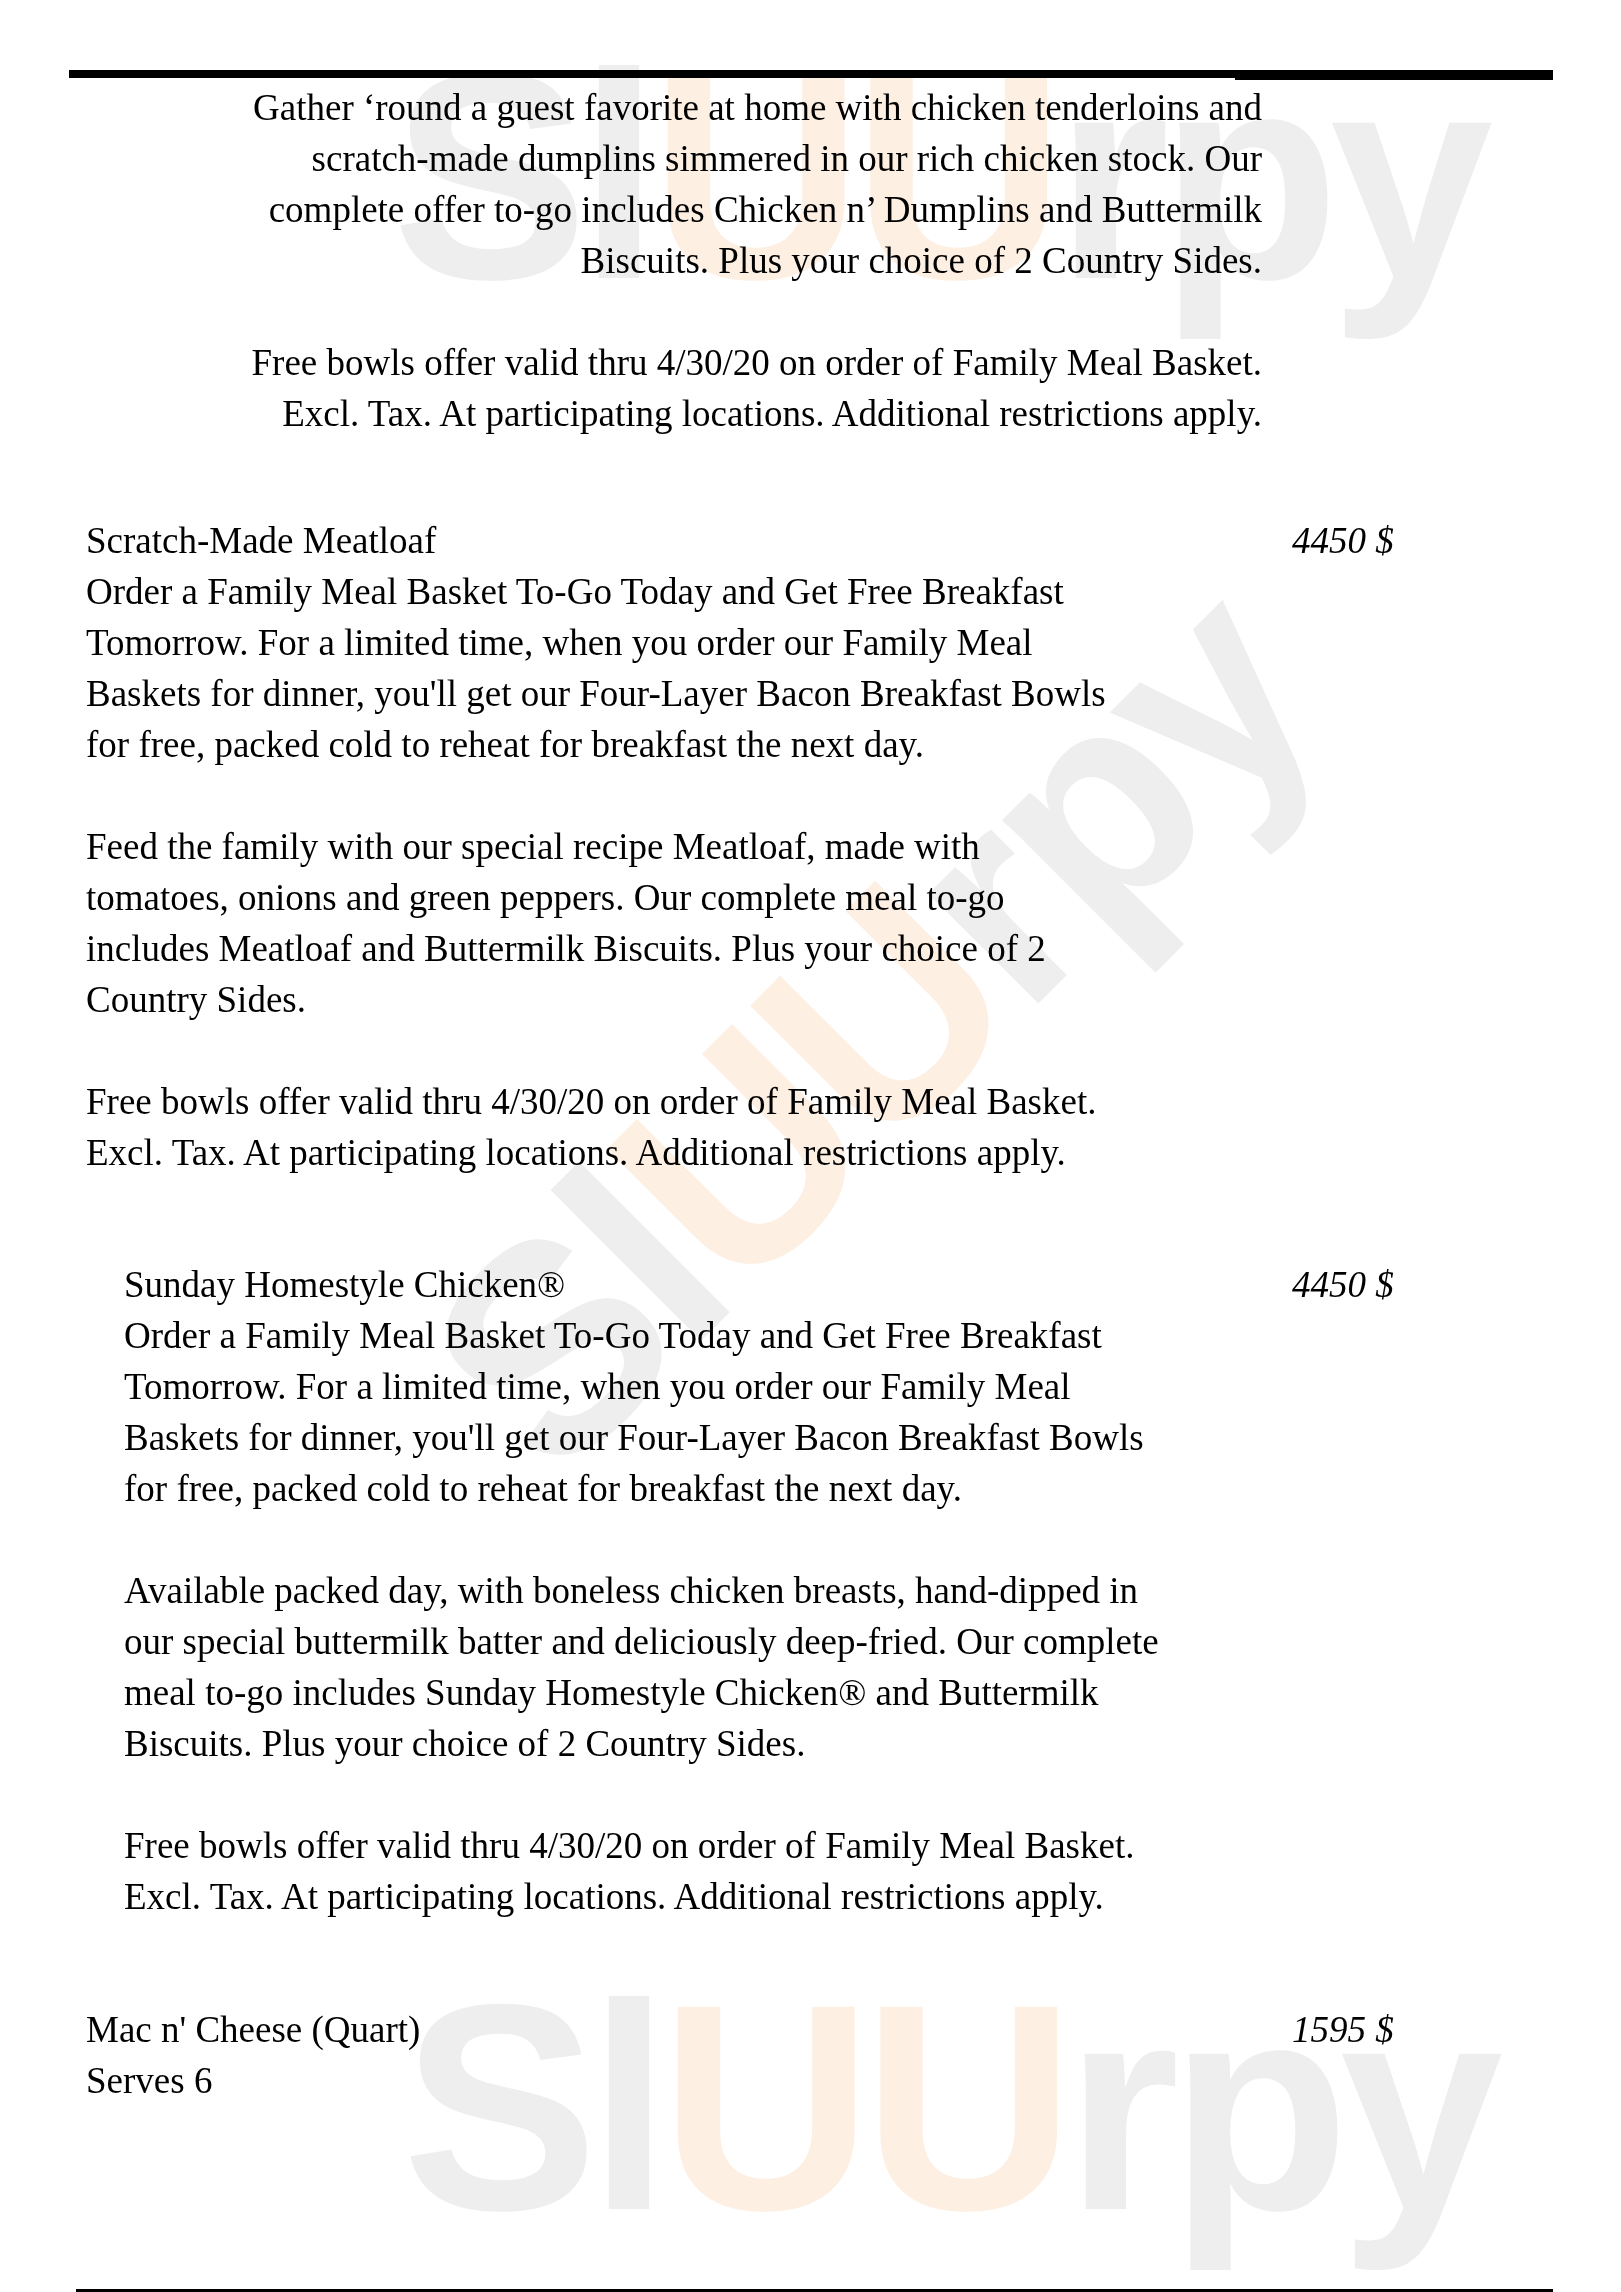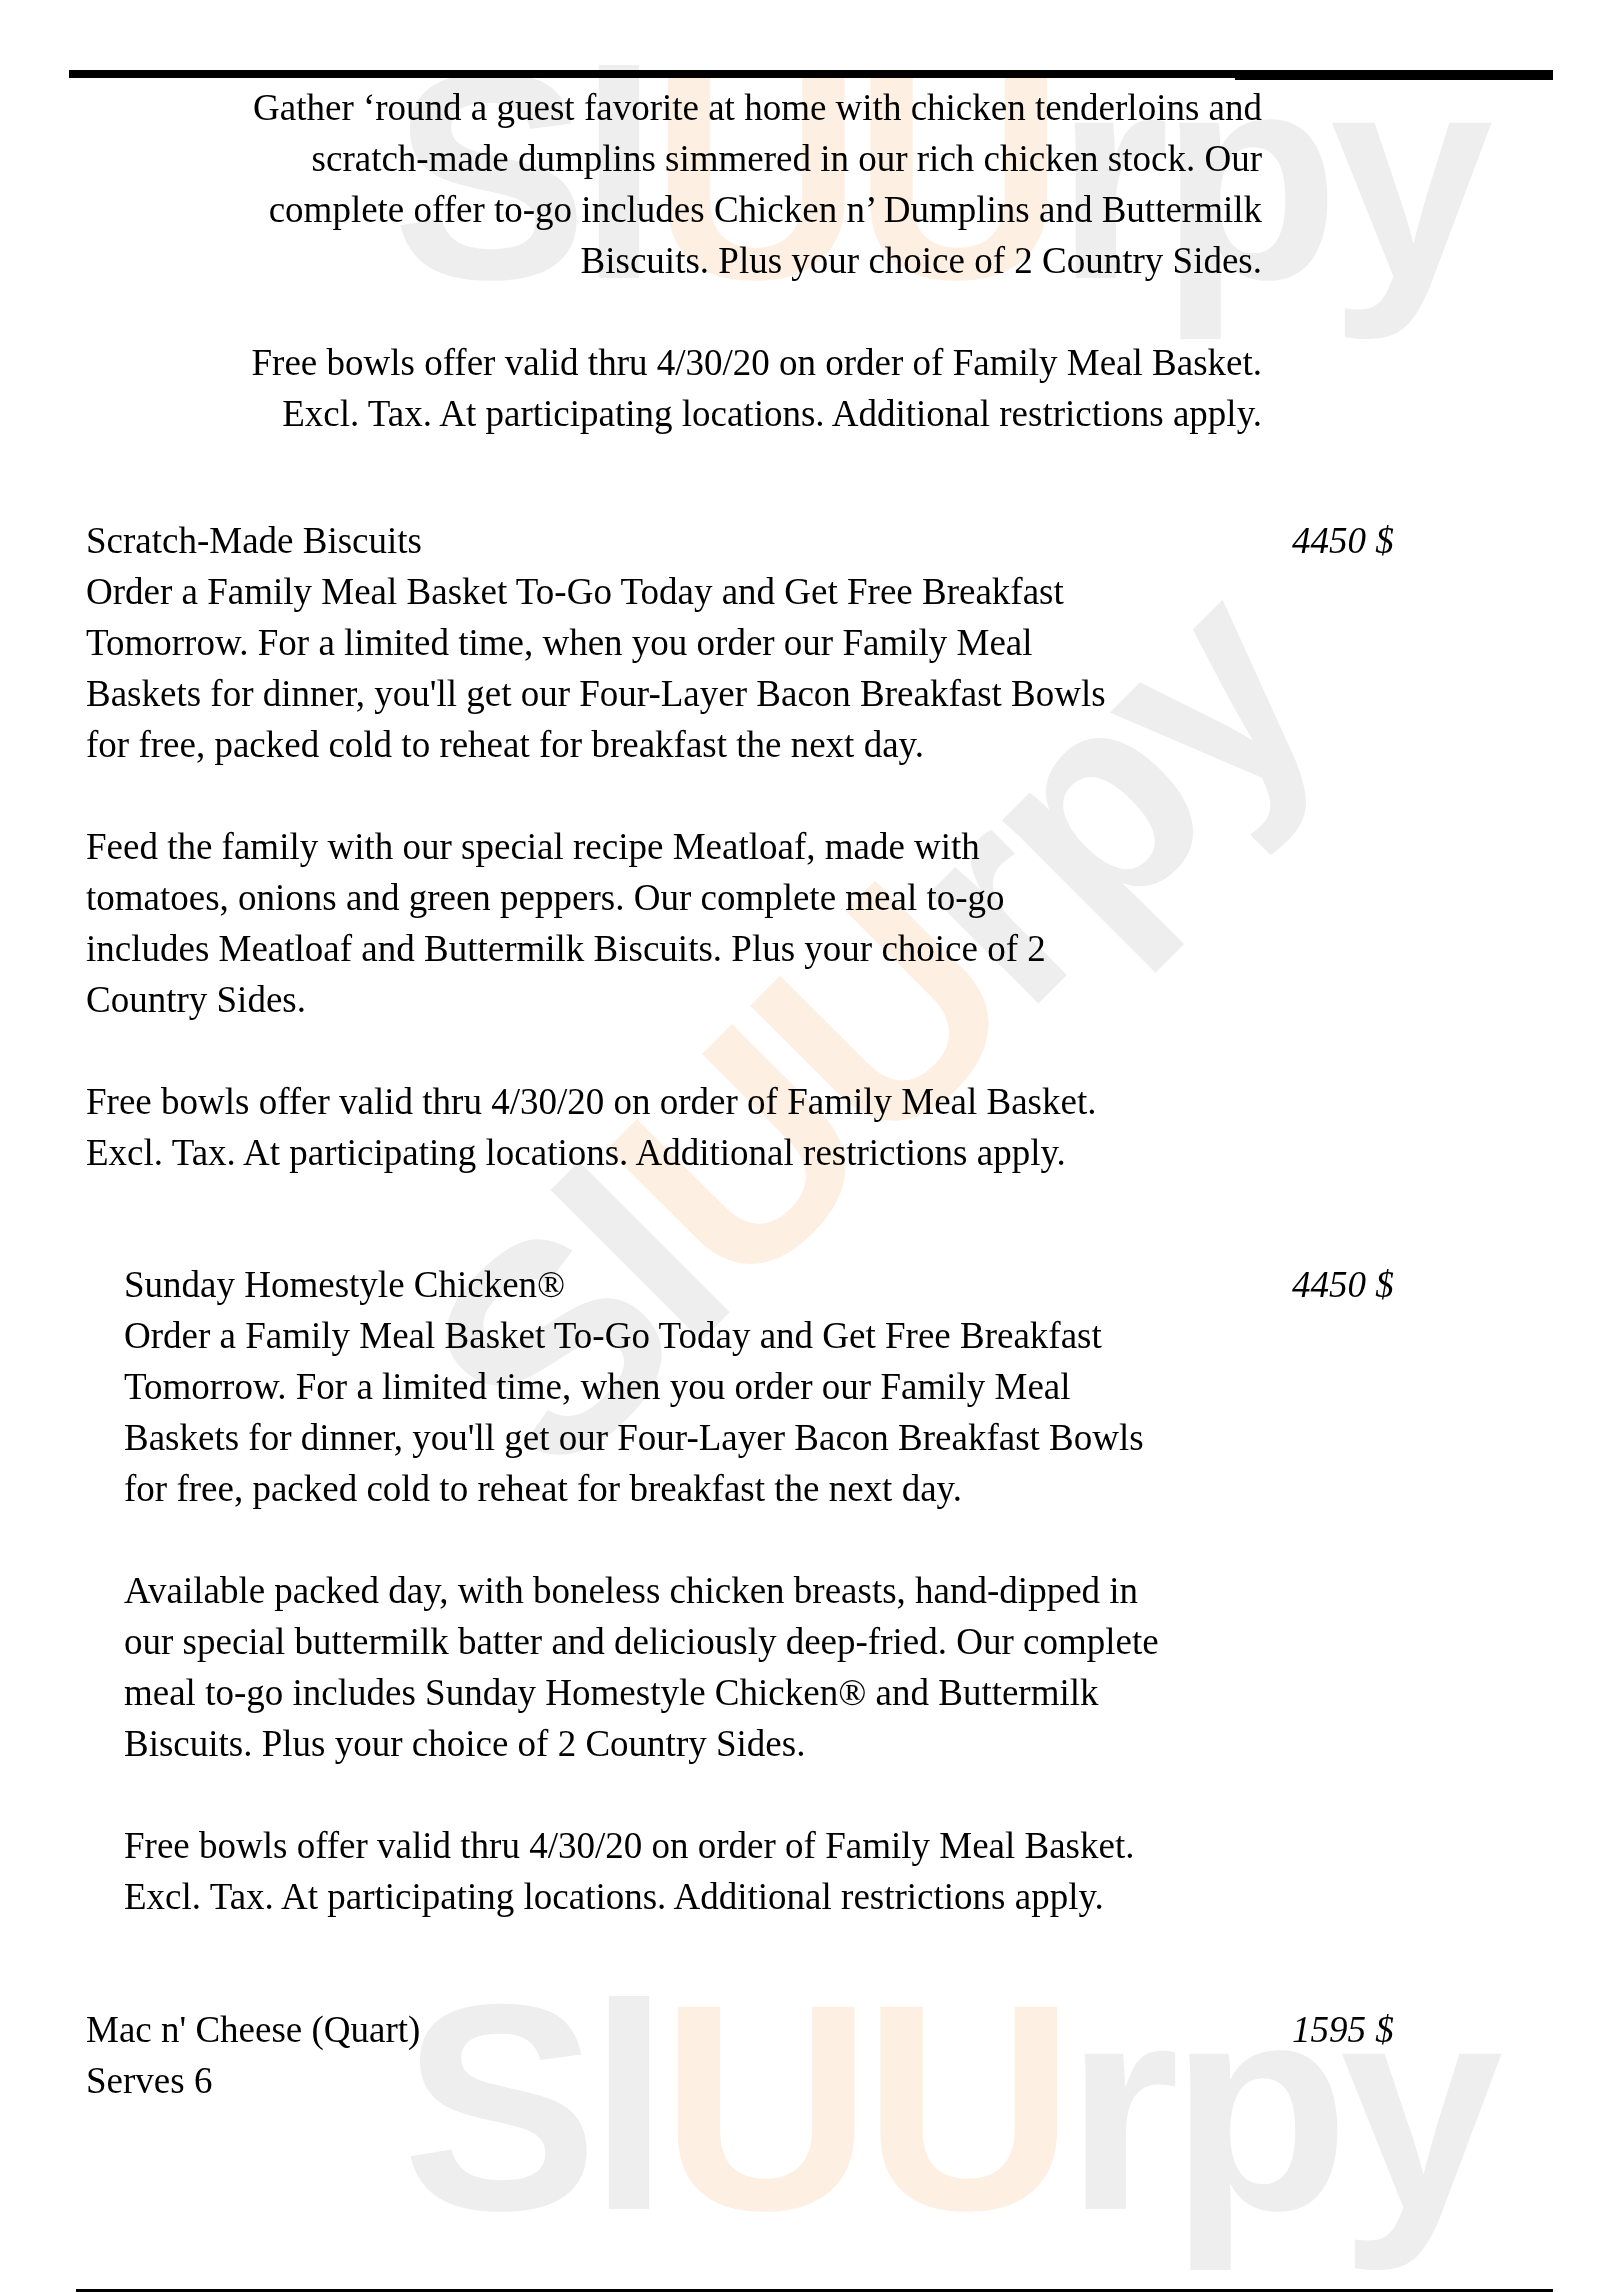--- a/index.html
+++ b/index.html
@@ -39,21 +39,21 @@
   <span class="line">Gather ‘round a guest favorite at home with chicken tenderloins and</span>
   <span class="line">scratch-made dumplins simmered in our rich chicken stock. Our</span>
   <span class="line">complete offer to-go includes Chicken n’ Dumplins and Buttermilk</span>
   <span class="line">Biscuits. Plus your choice of 2 Country Sides.</span>
   <div class="gap"></div>
   <span class="line">Free bowls offer valid thru 4/30/20 on order of Family Meal Basket.</span>
   <span class="line">Excl. Tax.  At participating locations. Additional restrictions apply.</span>
 </div>
 
 <div class="block" style="top:515px;">
-  <span class="line">Scratch-Made Biscuits</span>
+  <span class="line">Scratch-Made Meatloaf</span>
   <span class="line">Order a Family Meal Basket To-Go Today and Get Free Breakfast</span>
   <span class="line">Tomorrow. For a limited time, when you order our Family Meal</span>
   <span class="line">Baskets for dinner, you'll get our Four-Layer Bacon Breakfast Bowls</span>
   <span class="line">for free, packed cold to reheat for breakfast the next day.</span>
   <div class="gap"></div>
   <span class="line">Feed the family with our special recipe Meatloaf, made with</span>
   <span class="line">tomatoes, onions and green peppers. Our complete meal to-go</span>
   <span class="line">includes Meatloaf and Buttermilk Biscuits. Plus your choice of 2</span>
   <span class="line">Country Sides.</span>
   <div class="gap"></div>

